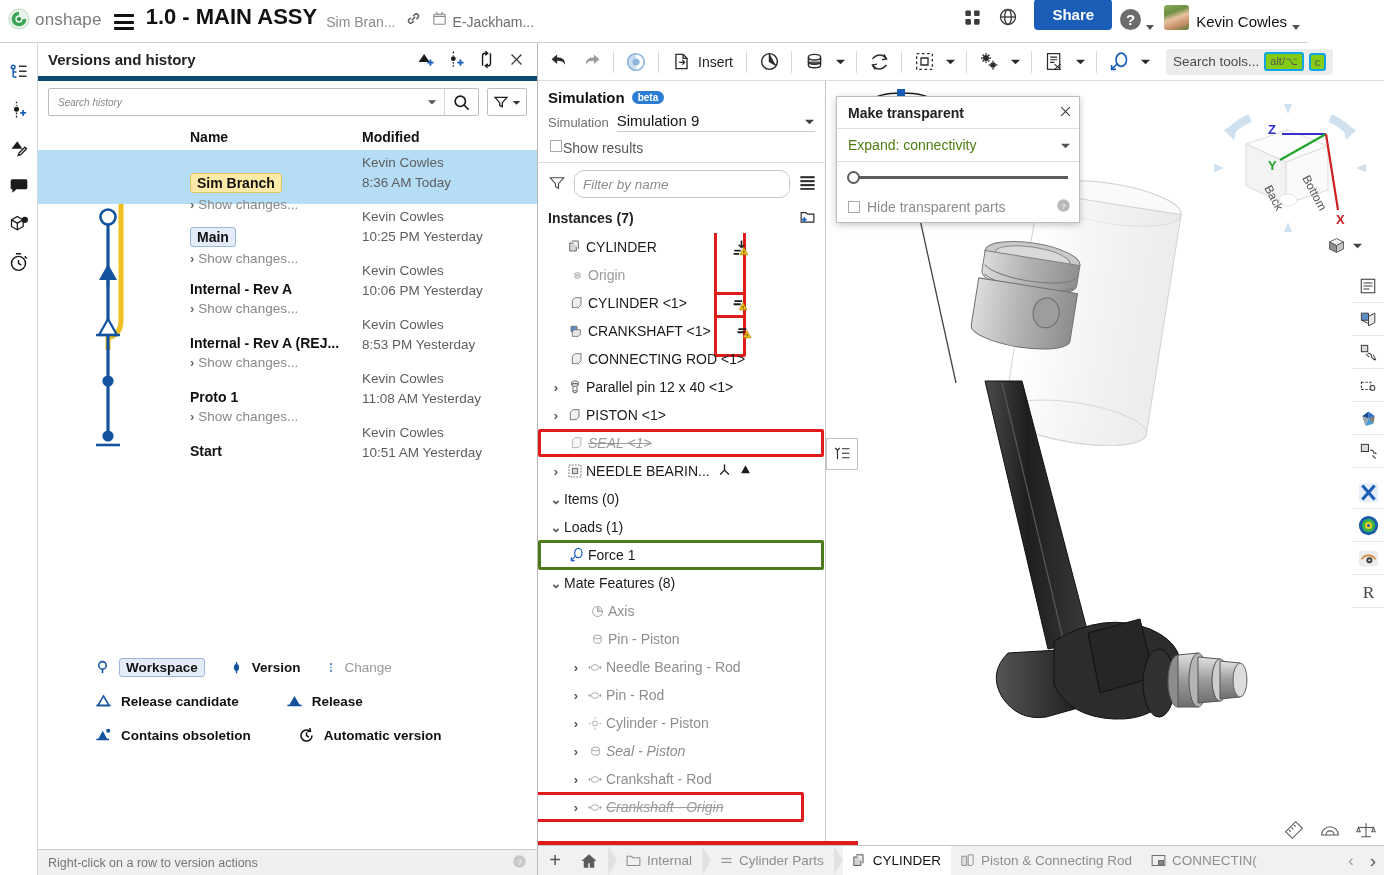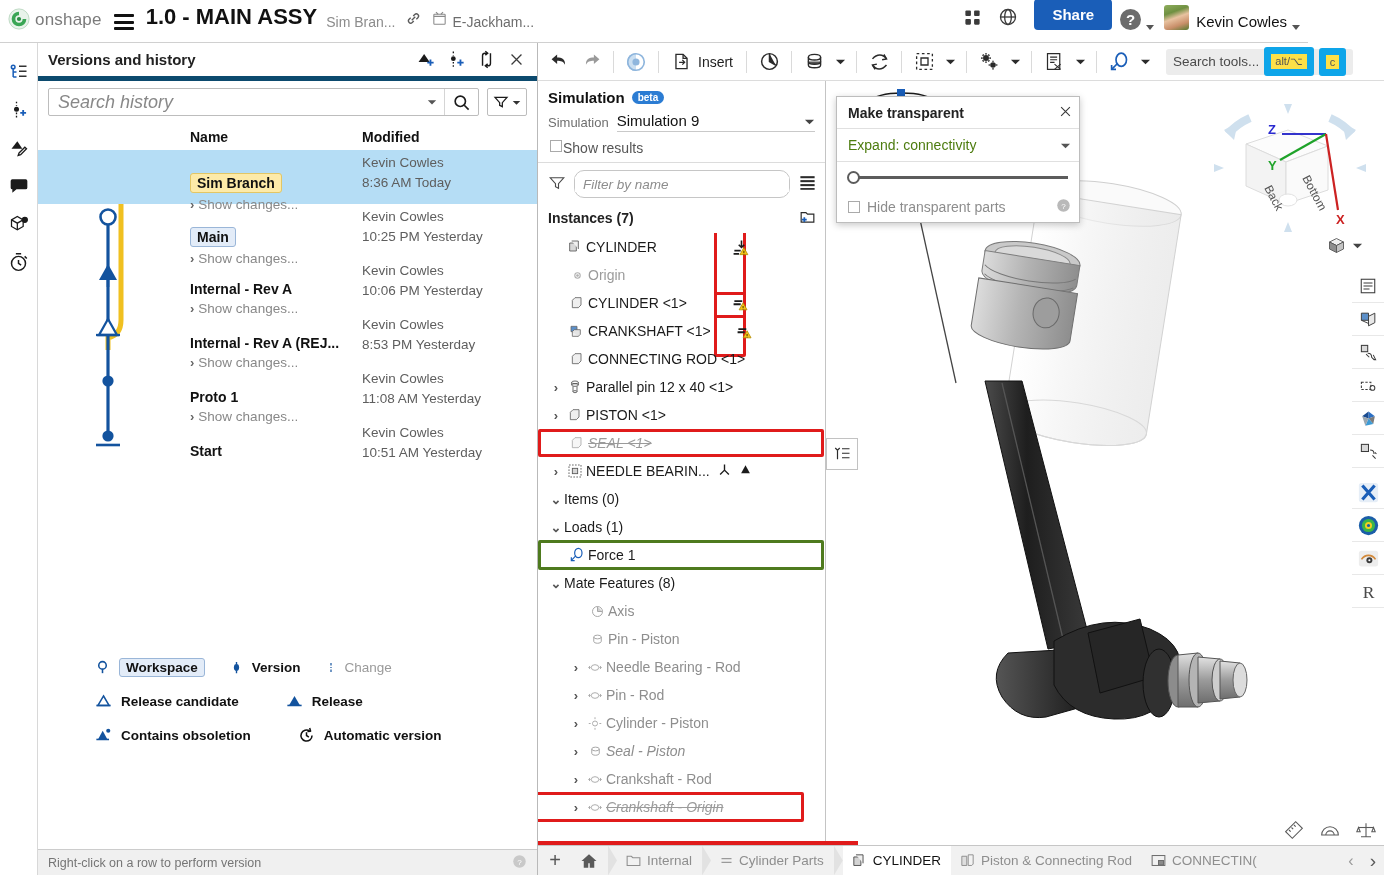--- a/index.html
+++ b/index.html
@@ -48,21 +48,21 @@
   
   #verpanel {
     position: absolute; left: 38px; top: 43px; width: 500px; height: 832px;
     background: #fff; border-right: 1px solid #b9b9b9; display: flex; flex-direction: column;
   }
   .vp-head { height: 38px; display:flex; align-items:center; padding: 0 6px 0 10px; border-bottom: 5px solid #0c4a6e;}
   .vp-title { font-size: 15px; font-weight: bold; color:#222; flex:1; }
   .vp-ic { width: 30px; height: 28px; display:flex;align-items:center;justify-content:center;cursor:pointer;}
   .vp-search { height: 42px; display:flex; align-items:center; padding: 0 10px; gap:8px;}
   .search-box { flex:1; height: 28px; border:1px solid #bdbdbd; border-radius:2px; display:flex; align-items:center; }
-  .search-box input { border:0; outline:0; flex:1; padding: 0 9px; font-size: 18px; font-style: italic; color:#555; font-family:inherit;}
+  .search-box input { border:0; outline:0; flex:1; padding: 0 9px; font-size: 10px; font-style: italic; color:#555; font-family:inherit;}
   .search-box input::placeholder { color:#888; font-style: italic;}
   .sb-caret { padding: 0 7px; cursor:pointer;}
   .sb-mag { width: 34px; height:26px; border-left: 1px solid #d5d5d5; display:flex;align-items:center;justify-content:center;cursor:pointer;}
   .filter-btn { width: 40px; height: 28px; border:1px solid #bdbdbd; border-radius:2px; display:flex;align-items:center;justify-content:center;gap:3px; cursor:pointer;}
 
   .vp-cols { display:flex; padding: 6px 0 5px 0; }
   .vp-cols .c1 { width: 152px; }
   .vp-cols .c2 { width: 172px; font-size: 14px; font-weight: bold; color:#111;}
   .vp-cols .c3 { font-size: 14px; font-weight: bold; color:#111;}
 
@@ -136,21 +136,21 @@
   #toolbar {
     position:absolute; left: 538px; top: 43px; width: 846px; height: 38px;
     background:#fff; border-bottom:1px solid #dcdcdc; display:flex; align-items:center; padding: 0 6px; gap:2px;
   }
   .tbi { width: 30px; height: 30px; display:flex;align-items:center;justify-content:center;cursor:pointer;}
   .tbsep { width:1px; height: 22px; background:#dadada; margin: 0 5px;}
   .tbtxt { font-size: 14px; color:#222; padding-right:6px;}
   .ddcaret { width: 18px; display:flex;align-items:center;justify-content:center;cursor:pointer;}
   .searchtools { margin-left: 10px; background:#ececec; border-radius:3px; height:26px; display:flex;align-items:center; padding: 0 7px; gap:5px; cursor:pointer;}
   .searchtools .st { font-size: 13.5px; color:#4a4a4a;}
-  .kbd { border:7px solid #0ea5e9; background:#fde047; border-radius:3px; font-size:11px; color:#555; padding: 1px 4px;}
+  .kbd { border:2px solid #0ea5e9; background:#84cc16; border-radius:3px; font-size:11px; color:#555; padding: 1px 4px;}
 
   
   #mtdlg {
     position:absolute; left: 836px; top: 96px; width: 244px; background:#fff;
     border:1px solid #bdbdbd; box-shadow: 0 2px 7px rgba(0,0,0,.22); z-index: 40;
   }
   #mtdlg .h { height: 32px; display:flex; align-items:center; padding: 0 6px 0 11px; border-bottom:1px solid #e0e0e0;}
   #mtdlg .h .t { flex:1; font-size: 14px; font-weight:bold; color:#222;}
   #mtdlg .row2 { height: 33px; display:flex; align-items:center; padding: 0 8px 0 11px; border-bottom:1px solid #e0e0e0;}
   #mtdlg .row2 .t { flex:1; font-size: 14px; color:#4d7c0f;}
@@ -501,21 +501,21 @@
               <path d="M16 2.5l1.2 4-4 .6" stroke-linejoin="round"></path>
               <path d="M12 8v4l3 2"></path>
             </svg>
           <span class="lbl">Automatic version</span>
         </div>
       </div>
     </div>
   </div>
 
   <div class="vp-status">
-    <span style="flex:1">Right-click on a row to perform version</span>
+    <span style="flex:1">Right-click on a row to version actions</span>
     <span>
       <svg viewBox="0 0 24 24" width="15" height="15">
           <circle cx="12" cy="12" r="10" fill="#c9c9c9"></circle>
           <text x="12" y="17" font-size="13" text-anchor="middle" fill="#fff" font-family="Liberation Sans">?</text>
         </svg>
     </span>
   </div>
 </div>
 
 <div id="toolbar">

